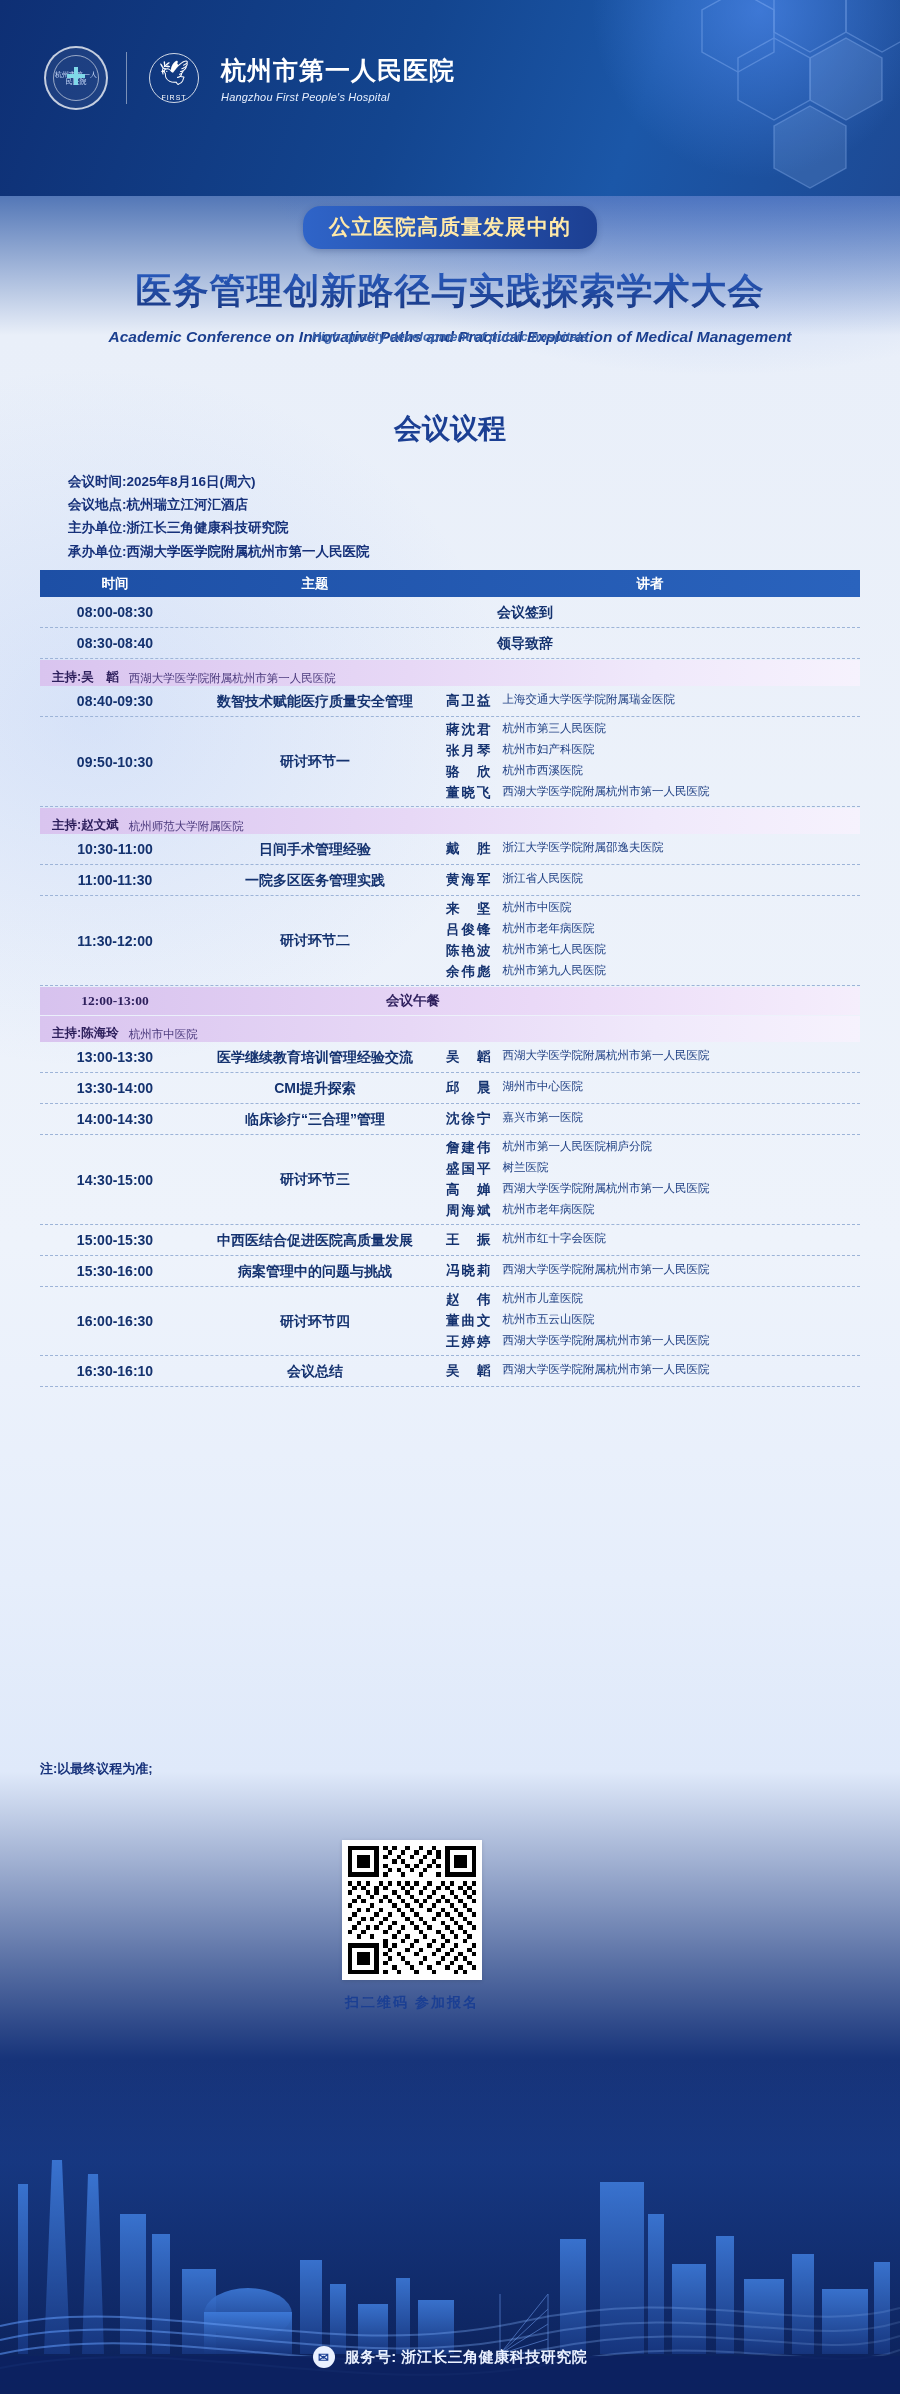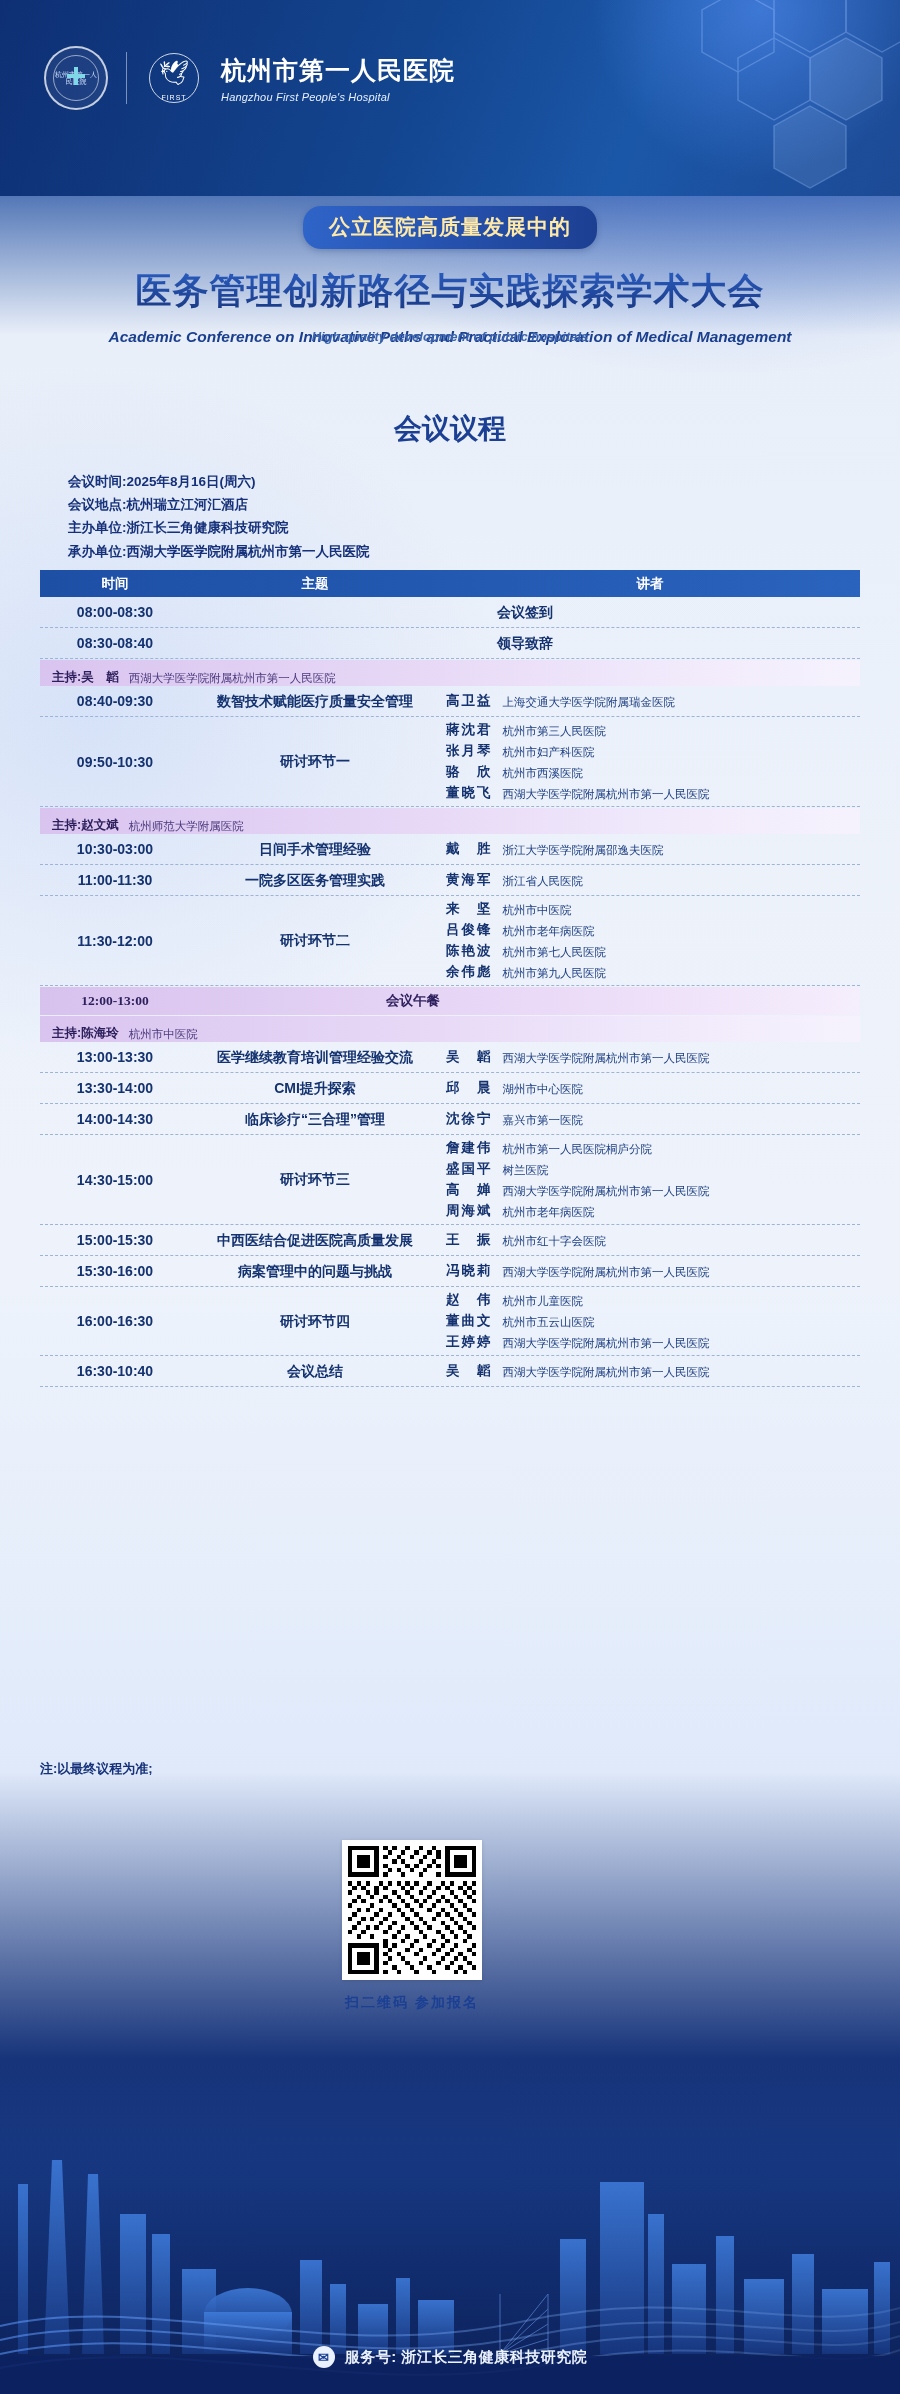--- a/index.html
+++ b/index.html
@@ -131,21 +131,21 @@
   .row .c-time, .row .c-topic, .row .c-speaker { display:flex; align-items:center; }
   .row .c-time { justify-content:center; font-size:14px; font-weight:bold; color:#14326f; }
   .row .c-topic {
     justify-content:center; text-align:center; font-size:14px; font-weight:bold;
     color:#14326f; line-height:1.35; padding:4px 6px;
   }
   .row .c-speaker { padding:4px 0 4px 6px; }
   .row.fullspan .c-topic { width:auto; flex:1; }
 
   .spk-list { display:flex; flex-direction:column; gap:3px; width:100%; }
-  .spk { display:flex; align-items:flex-end; gap:10px; font-size:12.5px; color:#14326f; }
+  .spk { display:flex; align-items:flex-start; gap:10px; font-size:12.5px; color:#14326f; }
   .spk .nm { font-weight:bold; font-size:13.5px; letter-spacing:2px; white-space:nowrap; }
   .spk .af { font-size:11.5px; color:#1d3e82; }
 
   .note { position:absolute; left:40px; top:1760px; font-size:13px; color:#16317a; font-weight:bold; }
 
   
   .qrwrap { position:absolute; left:0; top:1840px; width:824px; text-align:center; }
   .qrbox {
     width:140px; height:140px; margin:0 auto; background:#fff; padding:6px;
     box-shadow:0 1px 4px rgba(0,0,0,.12);
@@ -279,21 +279,21 @@
                 <span class="af">西湖大学医学院附属杭州市第一人民医院</span>
               </div>
             </div>
           </div>
         </div>
         <div class="chair">
           <span class="who">主持:赵文斌</span>
           <span class="aff">杭州师范大学附属医院</span>
         </div>
         <div class="row">
-          <div class="c-time">10:30-03:00</div>
+          <div class="c-time">10:30-11:00</div>
           <div class="c-topic">日间手术管理经验</div>
           <div class="c-speaker">
             <div class="spk-list">
               <div class="spk">
                 <span class="nm">戴　胜</span>
                 <span class="af">浙江大学医学院附属邵逸夫医院</span>
               </div>
             </div>
           </div>
         </div>
@@ -439,21 +439,21 @@
                 <span class="af">杭州市五云山医院</span>
               </div>
               <div class="spk">
                 <span class="nm">王婷婷</span>
                 <span class="af">西湖大学医学院附属杭州市第一人民医院</span>
               </div>
             </div>
           </div>
         </div>
         <div class="row">
-          <div class="c-time">16:30-10:40</div>
+          <div class="c-time">16:30-16:10</div>
           <div class="c-topic">会议总结</div>
           <div class="c-speaker">
             <div class="spk-list">
               <div class="spk">
                 <span class="nm">吴　韜</span>
                 <span class="af">西湖大学医学院附属杭州市第一人民医院</span>
               </div>
             </div>
           </div>
         </div>

